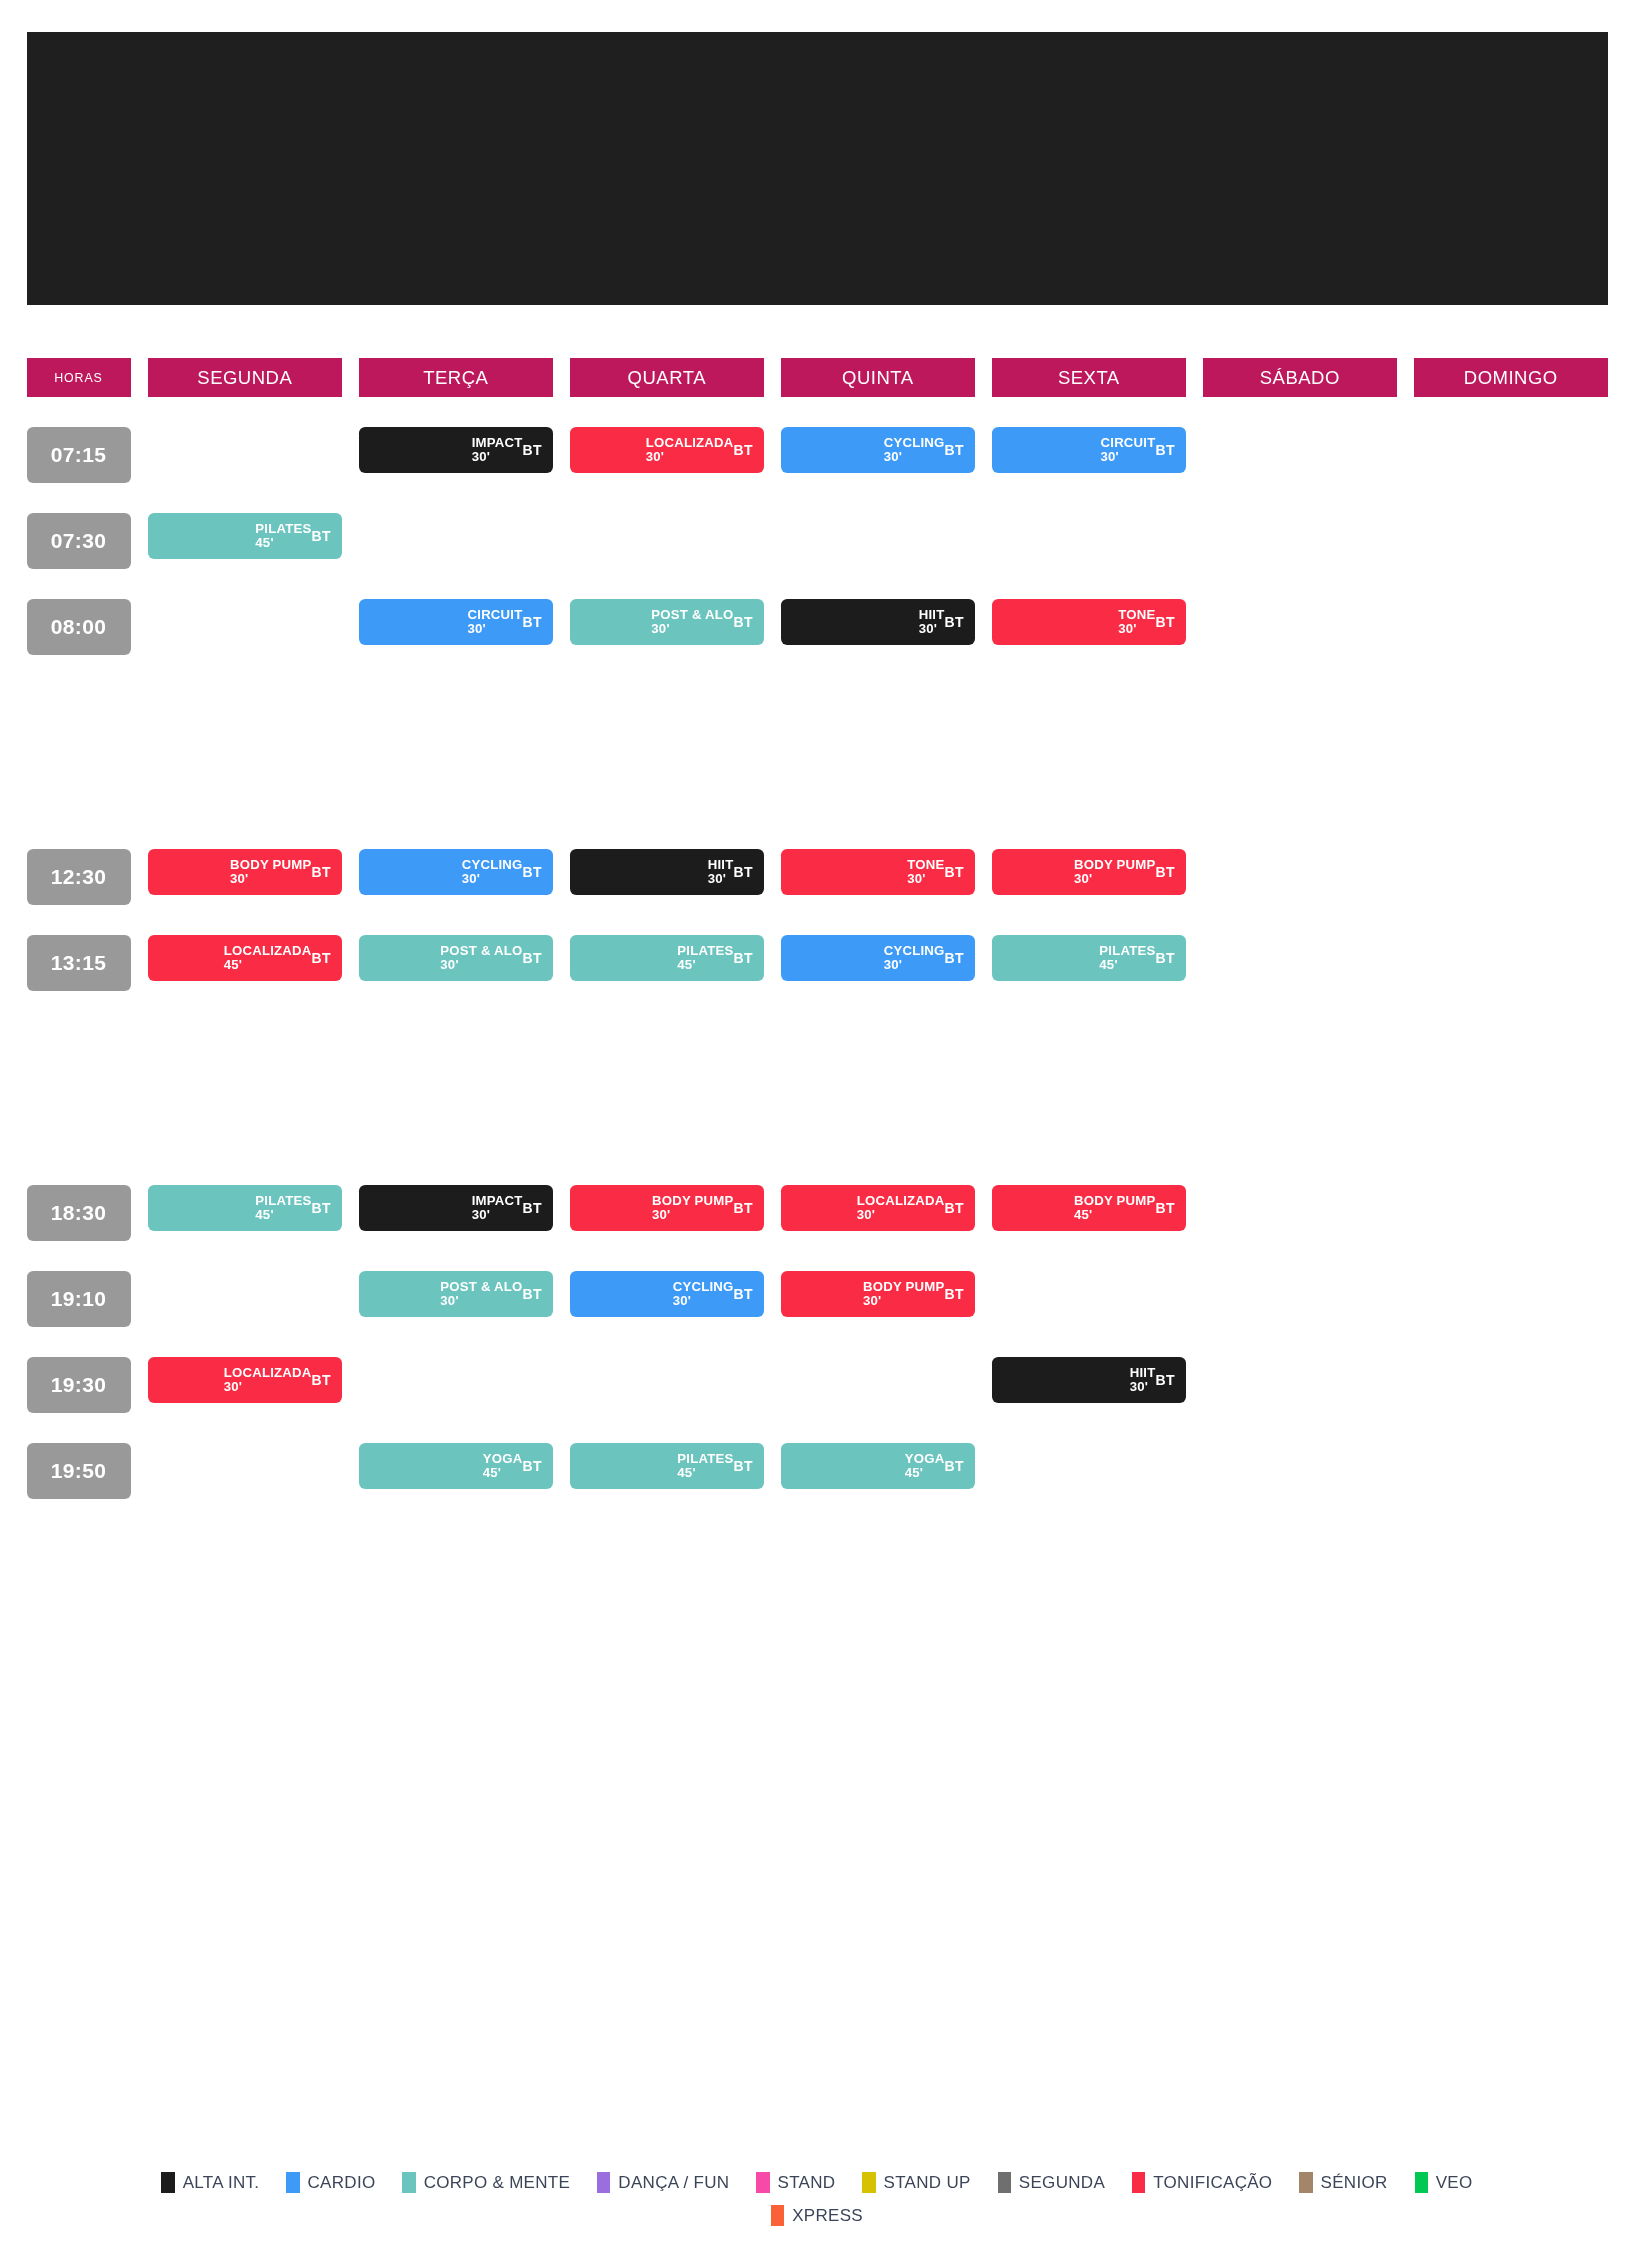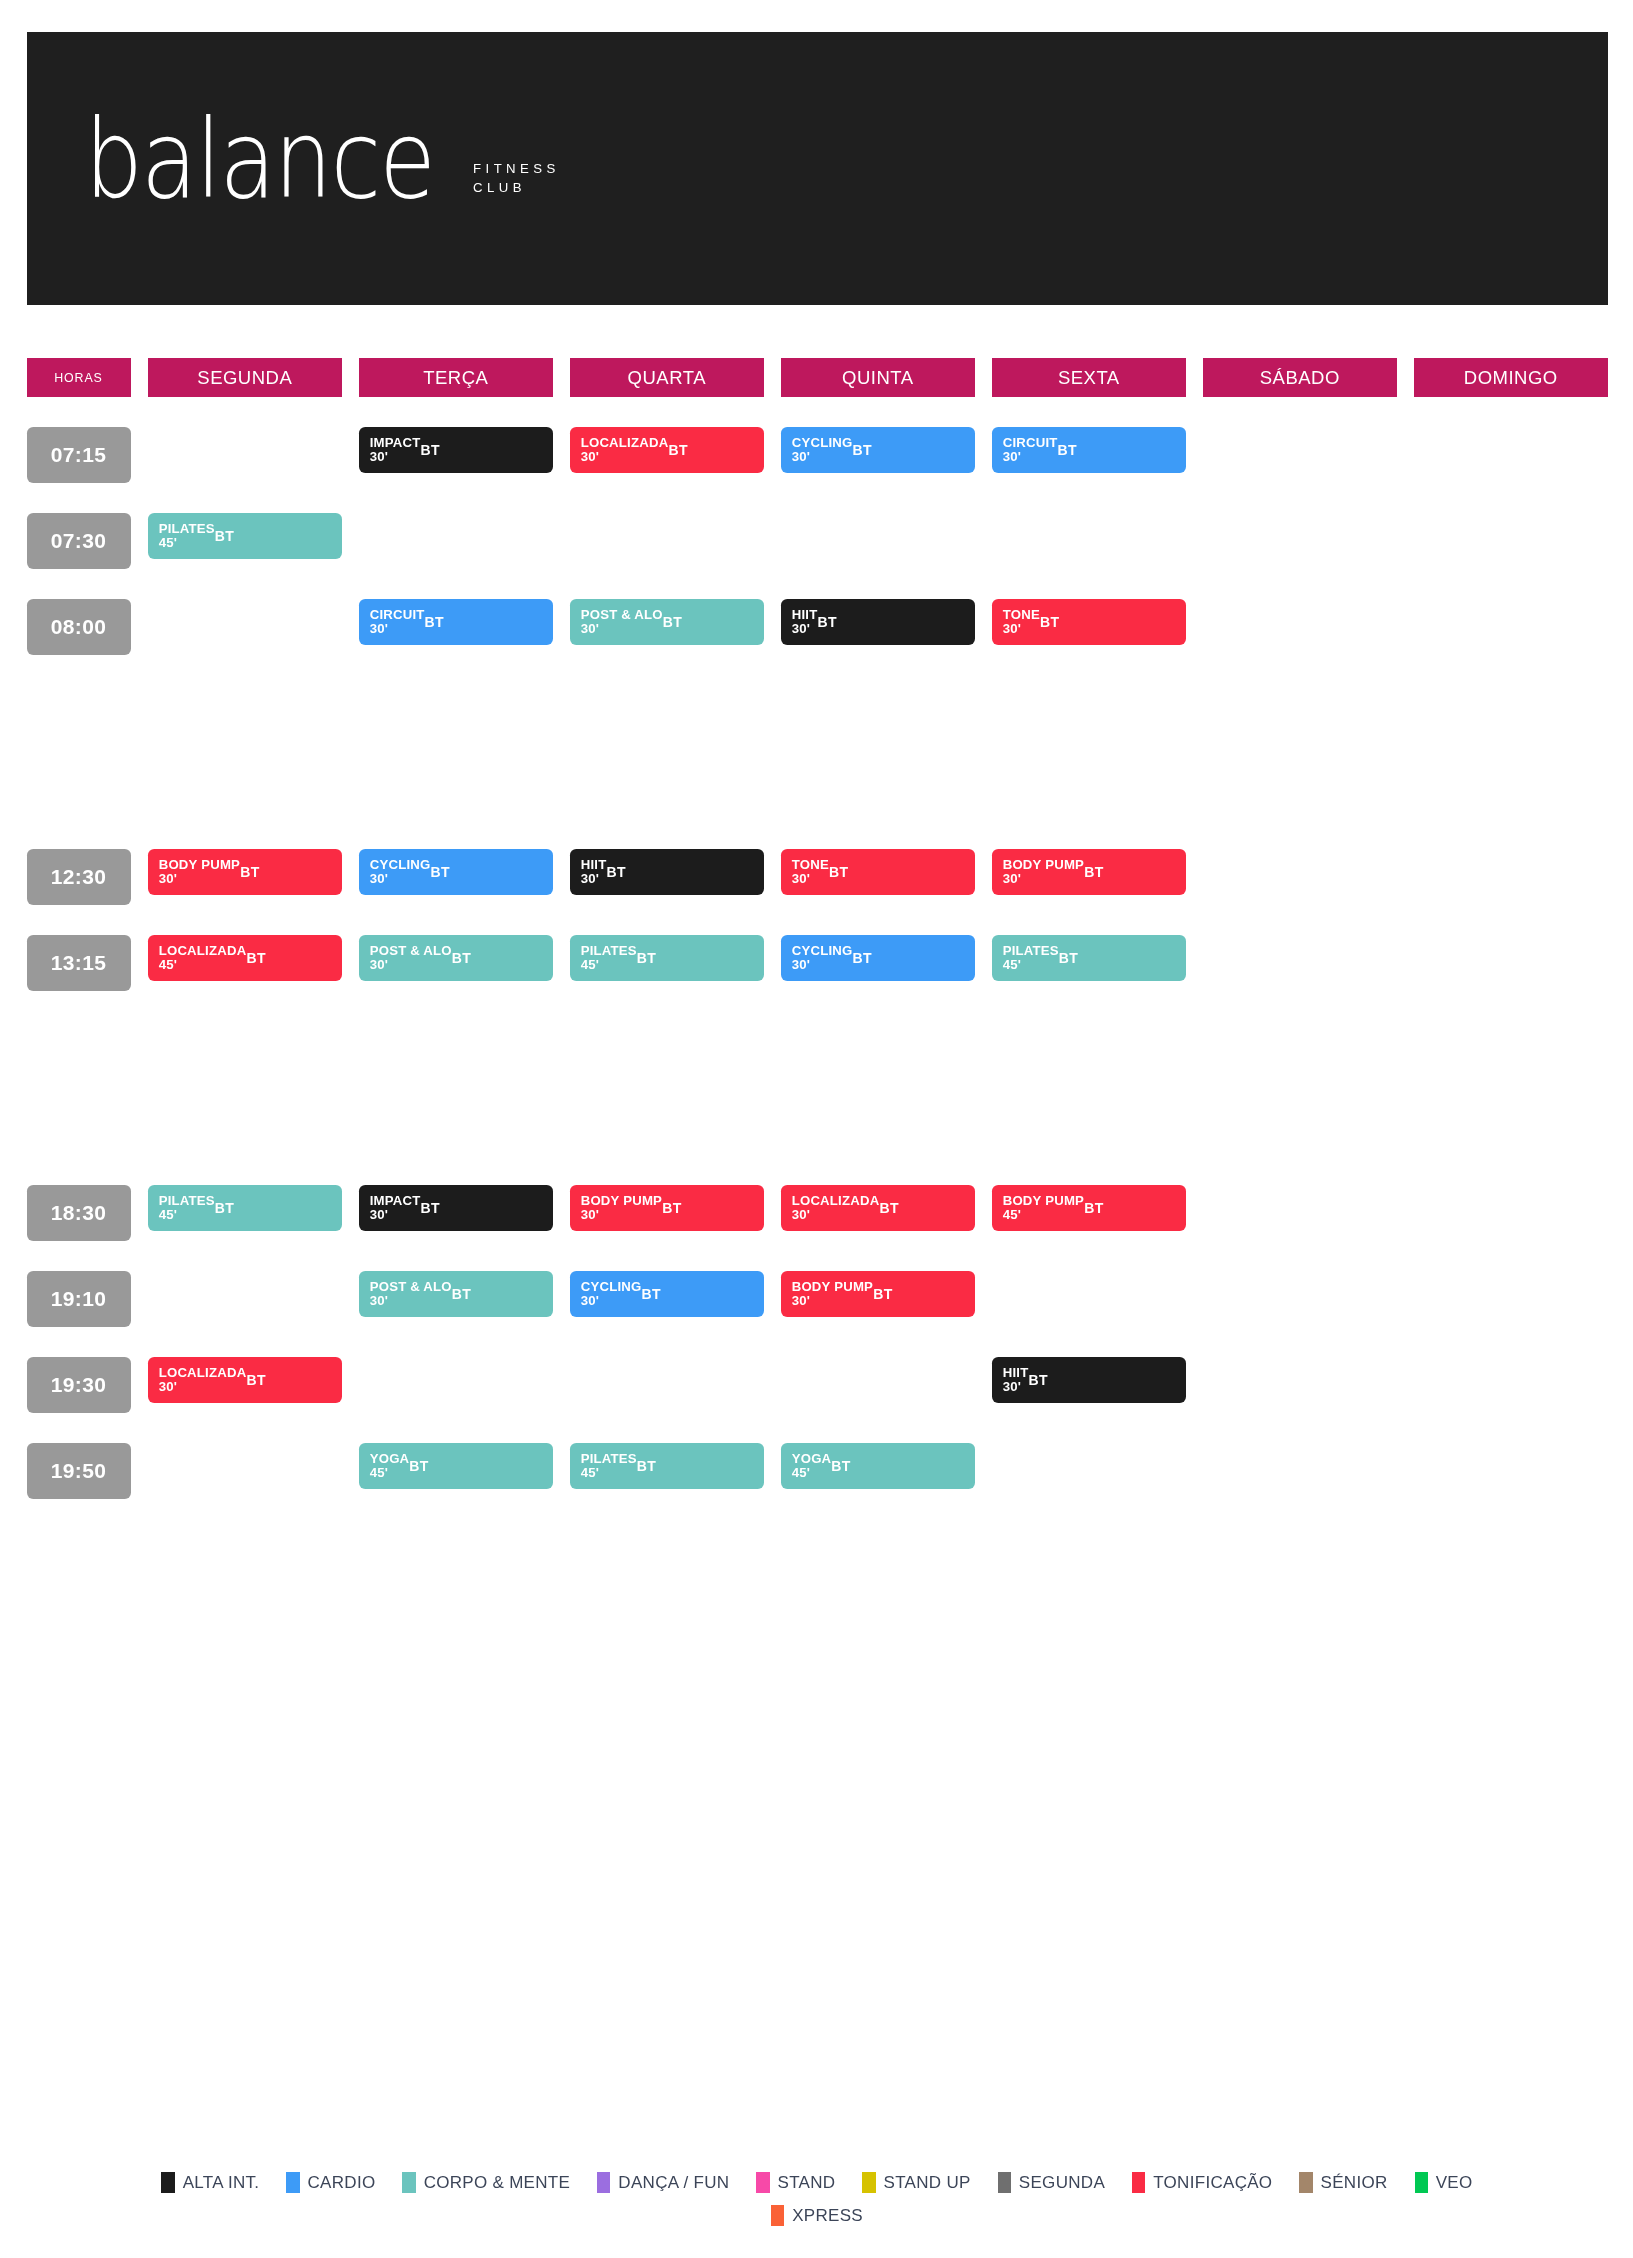--- a/index.html
+++ b/index.html
@@ -115,21 +115,21 @@
   }
 
   .slot { min-height: 46px; }
 
   .class-card {
     border-radius: 6.2px;
     height: 46px;
     padding: 5.3px 10.6px 5.3px 10.6px;
     display: flex;
     align-items: center;
-    justify-content: flex-start;
+    justify-content: flex-end;
     color: #ffffff;
   }
 
   .card-texts {
     display: flex;
     flex-direction: column;
     justify-content: center;
     line-height: 1.08;
   }
 
@@ -192,27 +192,20 @@
     font-size: 17px;
     color: #3c4558;
     letter-spacing: 0.3px;
     white-space: nowrap;
   }
 </style>
 </head>
 <body>
 
 <div class="header-banner">
-  <div class="brand-block">
-    <span class="brand-wordmark">balance</span>
-    <span class="brand-sub">
-      <span class="brand-sub-line">FITNESS</span>
-      <span class="brand-sub-line">CLUB</span>
-    </span>
-  </div>
 </div>
 
 <div class="schedule">
   <div class="grid-row head-row" id="header-row">
       <div class="head-cell hours-cell">HORAS</div>
       <div class="head-cell">SEGUNDA</div>
       <div class="head-cell">TERÇA</div>
       <div class="head-cell">QUARTA</div>
       <div class="head-cell">QUINTA</div>
       <div class="head-cell">SEXTA</div>

